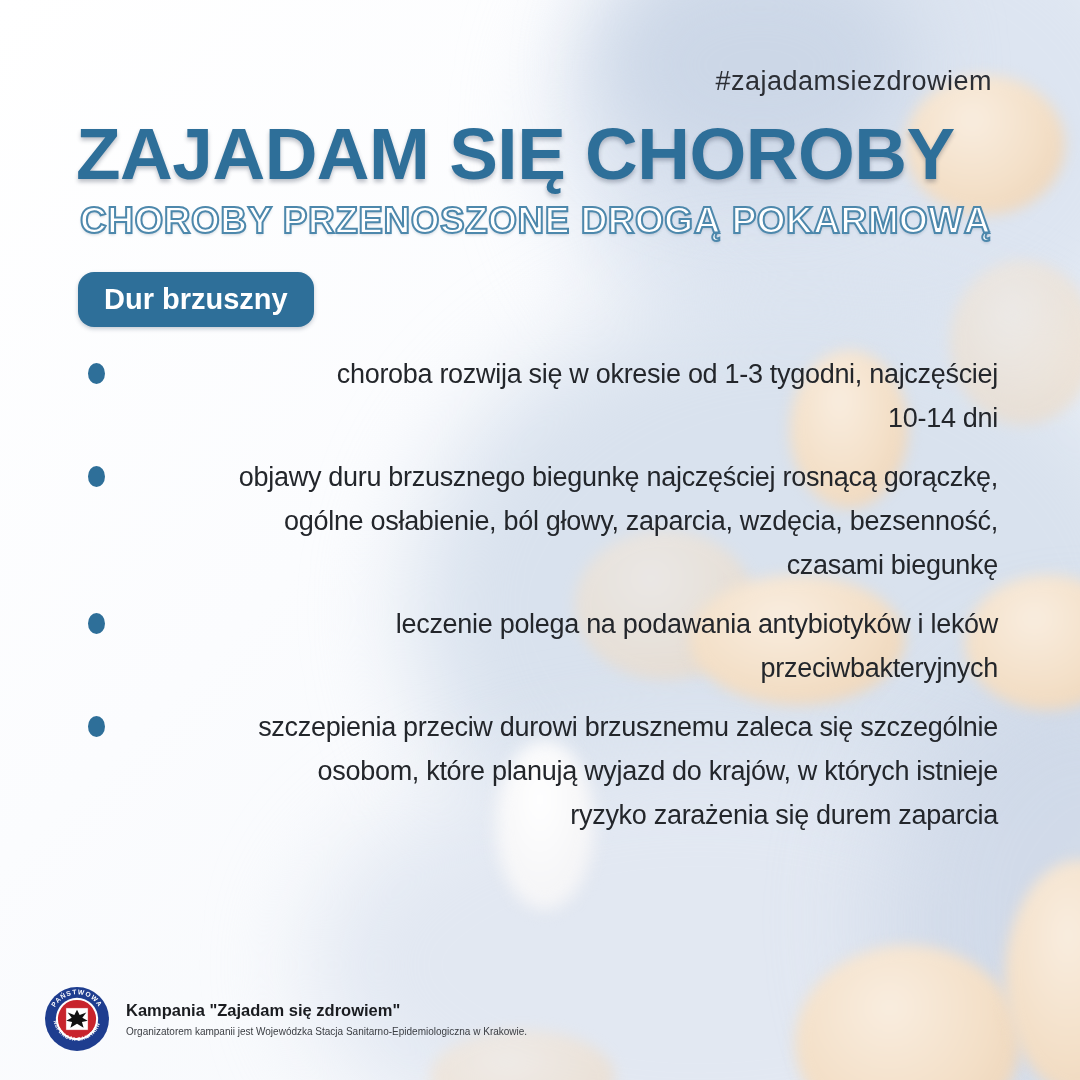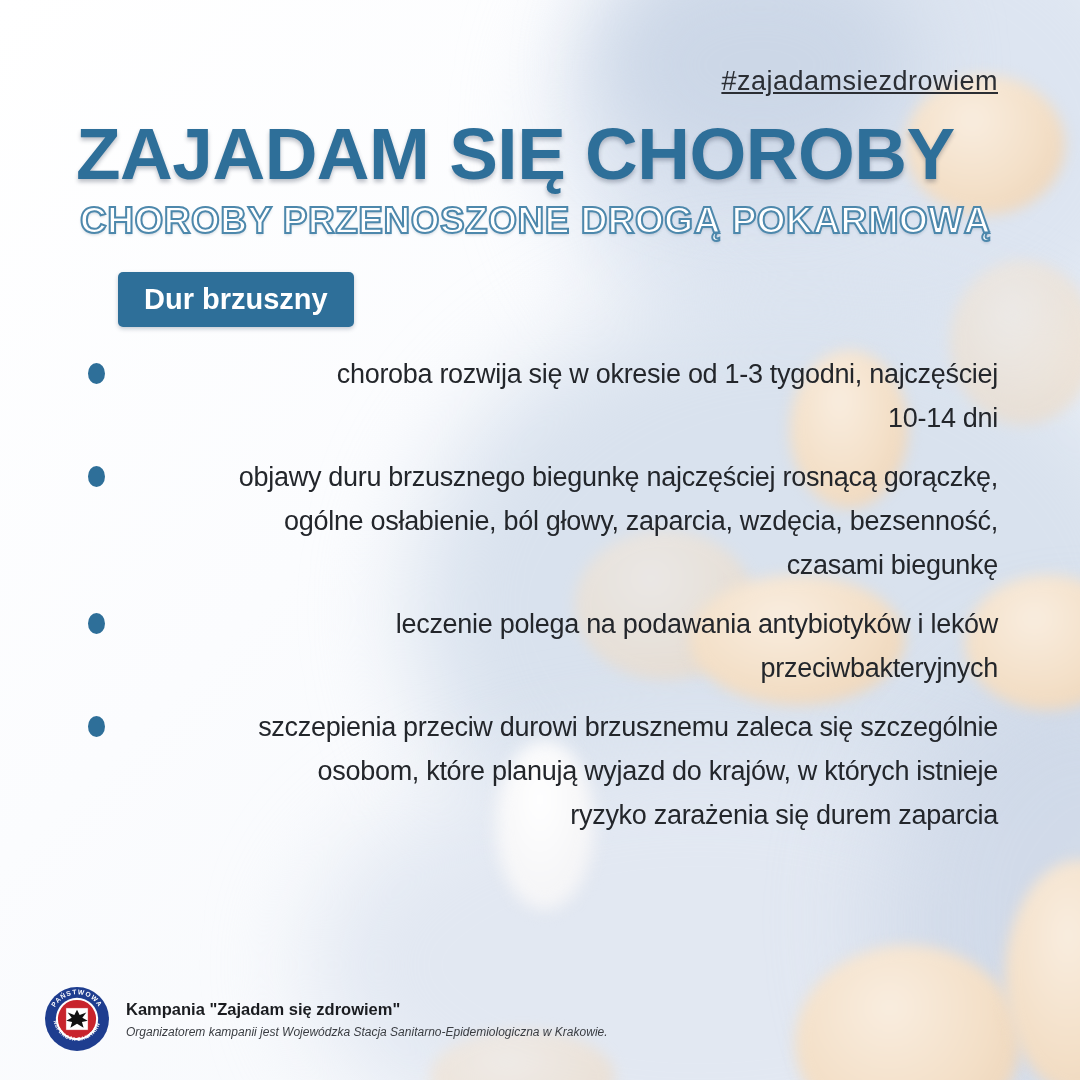--- a/index.html
+++ b/index.html
@@ -14,51 +14,51 @@
   .blob-2{left:410px;top:290px;width:780px;height:640px;background:#d9e2ee;}
   .blob-3{left:310px;top:750px;width:780px;height:430px;background:#e2e8f2;}
   .blob-4{left:600px;top:-50px;width:320px;height:230px;background:#ccd7e7;filter:blur(40px);}
   .blob-5{left:880px;top:660px;width:420px;height:520px;background:#cdd7e7;filter:blur(55px);opacity:.8;}
   .egg{position:absolute;border-radius:50%;filter:blur(7px);
        background:radial-gradient(ellipse at 42% 32%,#f9eddf 0%,#f3dfc7 55%,#e9ceb1 100%);}
   .egg-faint{opacity:.55;}
   .egg-white{position:absolute;border-radius:50%;filter:blur(8px);
        background:radial-gradient(ellipse at 45% 35%,#ffffff 0%,#f4f4f6 70%,#e8eaee 100%);}
   
-  .hashtag{position:absolute;top:66px;right:82px;font-size:27px;color:#2b2e34;letter-spacing:.5px;text-decoration:underline;}
+  .hashtag{position:absolute;top:66px;right:88px;font-size:27px;color:#2b2e34;letter-spacing:.5px;}
   .title{
     position:absolute;left:76px;top:112px;width:980px;
     font-size:73px;font-weight:bold;letter-spacing:-.5px;white-space:nowrap;
     color:#2e6f99;text-shadow:0 3px 4px rgba(35,48,70,.30);
   }
   .subtitle{
     position:absolute;left:80px;top:200px;width:990px;
     font-size:37px;font-weight:bold;letter-spacing:.5px;white-space:nowrap;
     color:#ffffff;-webkit-text-stroke:2px #4d88ac;
     text-shadow:0 2px 3px rgba(60,90,120,.25);
   }
   .topic-badge{
     position:absolute;left:78px;top:272px;
     background:#2e6f99;color:#ffffff;font-size:29px;font-weight:bold;
-    padding:11px 26px;border-radius:5px;box-shadow:0 2px 4px rgba(30,50,80,.25);margin-left:40px;
+    padding:11px 26px;border-radius:16px;box-shadow:0 2px 4px rgba(30,50,80,.25);
   }
   
   .bullets{position:absolute;left:78px;top:352px;width:920px;list-style:none;margin:0;padding:0;}
   .bullet-item{position:relative;padding-left:78px;margin-bottom:15px;}
   .dot{position:absolute;left:10px;top:11px;width:17px;height:21px;border-radius:50%;background:#2e6f99;}
   .bullet-text{
     display:block;font-size:27px;line-height:44px;letter-spacing:-.3px;
     color:#23262b;white-space:pre;text-align:right;
   }
   
   .footer{position:absolute;left:44px;top:986px;display:flex;align-items:center;}
   .logo{width:66px;height:66px;flex:0 0 auto;}
   .footer-text{margin-left:16px;}
   .campaign-title{font-size:16.5px;font-weight:bold;color:#1a1c20;margin-bottom:6px;}
-  .organizer{font-size:12px;color:#3a3d42;font-style:italic;}
+  .organizer{font-size:10px;color:#3a3d42;}
   
   .citation{
     position:absolute;right:28px;bottom:22px;width:620px;
     transform:rotate(-90deg);transform-origin:100% 100%;
     font-size:10.5px;font-style:italic;color:#4a4f58;line-height:1.5;
   }
   .citation div{white-space:nowrap;}
 </style>
 </head>
 <body>

